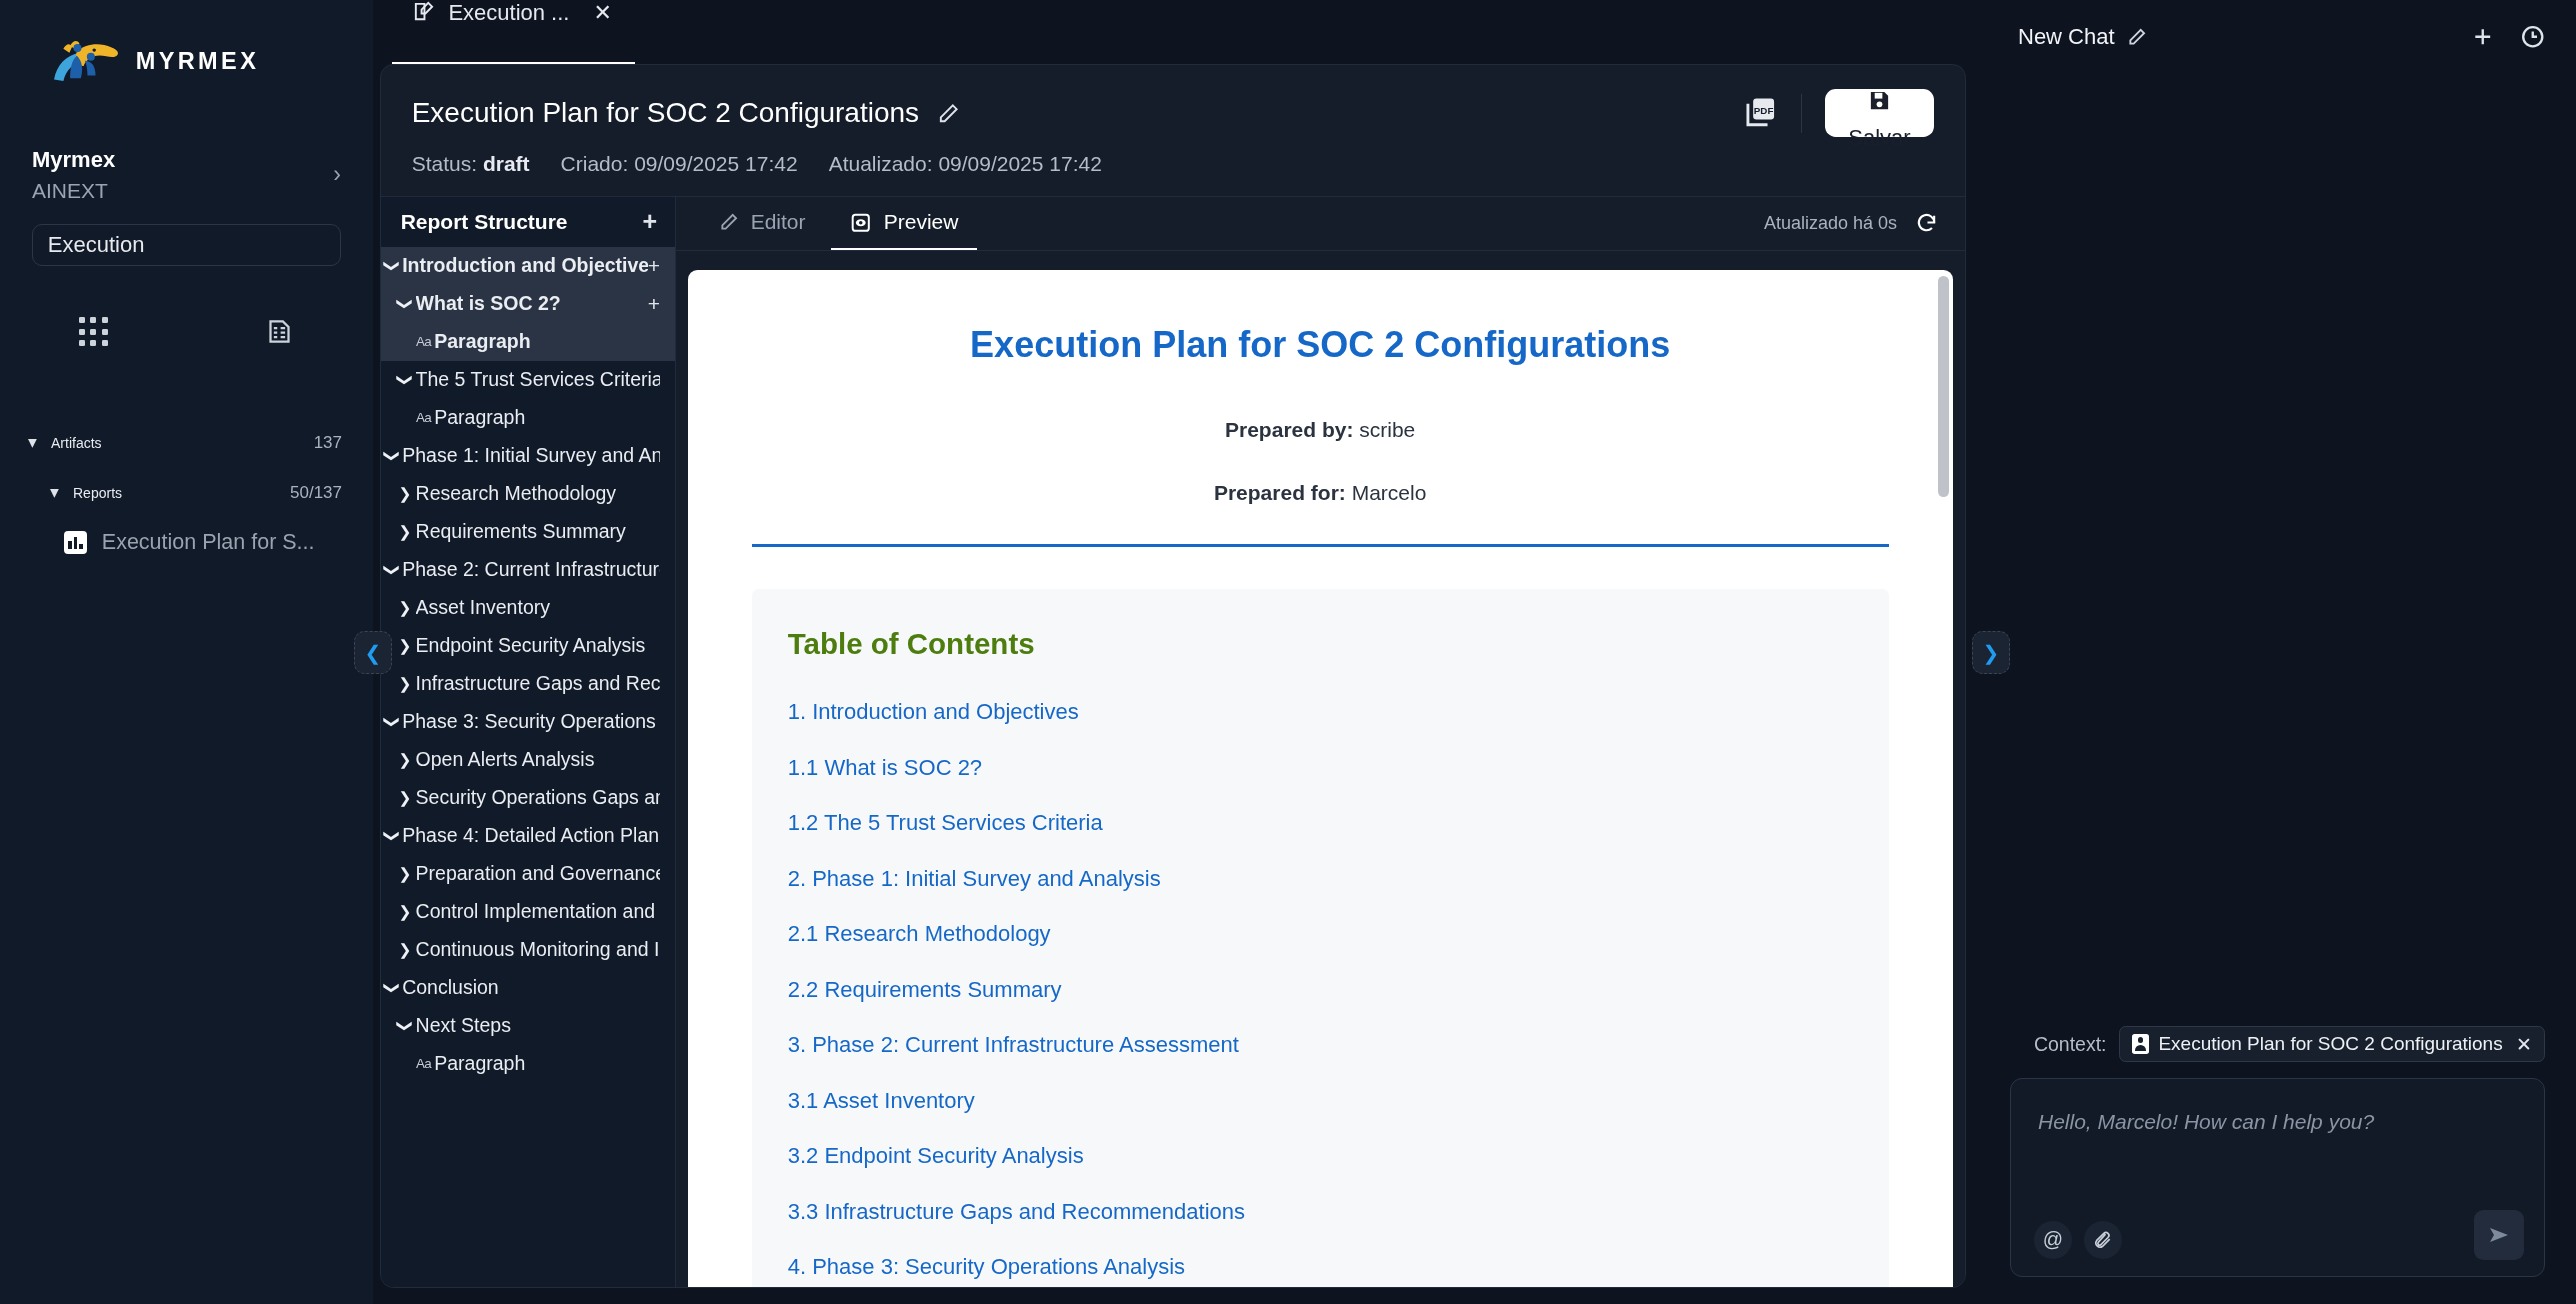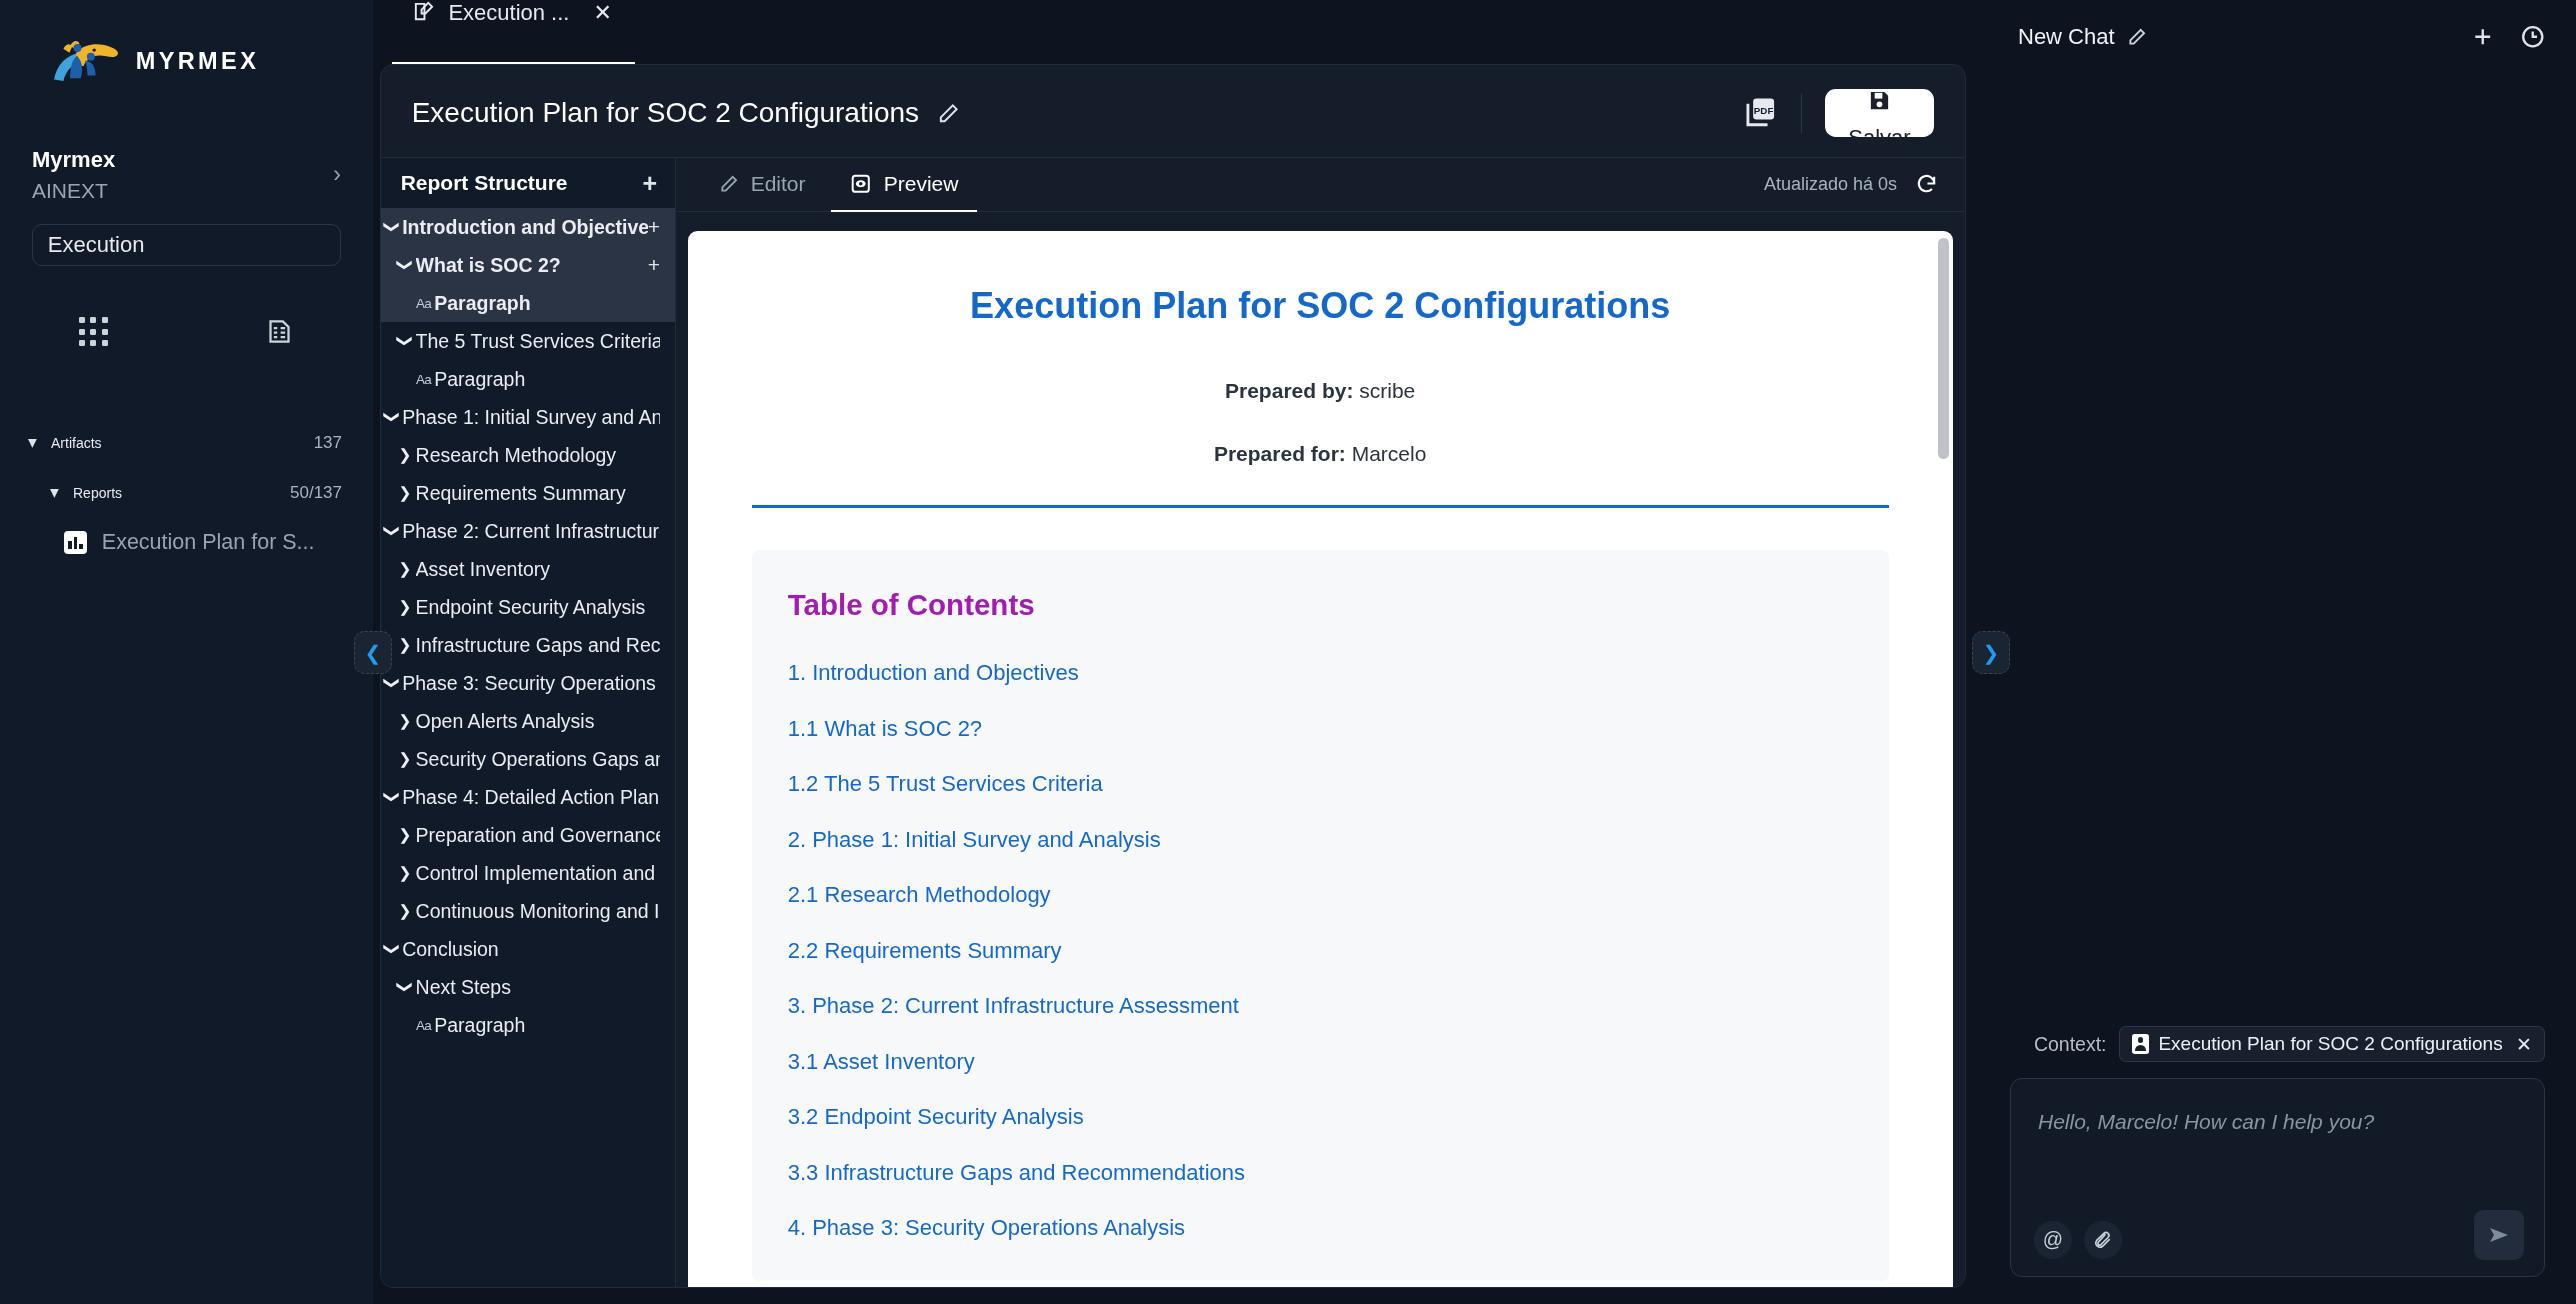--- a/index.html
+++ b/index.html
@@ -113,21 +113,21 @@
     flex: 1 1 auto; background: #ffffff; border-radius: 9.4px 9.4px 0 0; position: relative;
     overflow: hidden; display: flex; flex-direction: column;
   }
   .paper-inner { padding: 54px 0 0 0; }
   .rep-title { text-align: center; color: #1668c8; font-size: 36px; font-weight: 700; }
   .rep-by { text-align: center; margin-top: 52px; font-size: 21px; color: #2b3340; }
   .rep-by b { font-weight: 700; }
   .rep-for { text-align: center; margin-top: 39px; font-size: 21px; color: #2b3340; }
   .rep-rule { height: 3.4px; background: #1668c8; margin: 39px 64px 0 64px; }
   .toc-card { margin: 42px 64px 0 64px; background: #f7f8fa; border-radius: 6.7px; padding: 38px 36px 40px 36px; }
-  .toc-h { font-size: 29.5px; font-weight: 700; color: #a21caf; }
+  .toc-h { font-size: 29.5px; font-weight: 700; color: #4d7c0f; }
   .toc-link { font-size: 22px; color: #1668c8; margin-top: 29.5px; }
   .toc-link.first { margin-top: 38px; }
 
   .pv-scroll { position: absolute; top: 0; right: 4px; width: 10.7px; height: 100%; }
   .pv-thumb { position: absolute; top: 6.7px; left: 0; width: 10.7px; height: 221px; background: #bfc3c9; border-radius: 5.4px; }
 
   
   .handle {
     position: absolute; width: 38px; height: 43px; border: 1.3px dashed #3a4455; border-radius: 10.7px;
     background: #1a2433; display: flex; align-items: center; justify-content: center;
@@ -297,20 +297,34 @@
                 <svg width="23" height="23" viewBox="0 0 24 24" fill="#1a1f2b">
                   <path d="M3 3h14l4 4v14H3z"></path>
                   <rect x="7" y="4" width="8" height="6" fill="#fff"></rect>
                   <circle cx="12" cy="16" r="3" fill="#fff"></circle>
                 </svg>
               </span>
               <span>Salvar</span>
             </div>
           </div>
         </div>
+        <div class="doc-meta">
+          <span>
+            <span>Status:</span>
+            <b>draft</b>
+          </span>
+          <span>
+            <span>Criado:</span>
+            <span>09/09/2025 17:42</span>
+          </span>
+          <span>
+            <span>Atualizado:</span>
+            <span>09/09/2025 17:42</span>
+          </span>
+        </div>
       </div>
 
       <div class="doc-body">
 
         <div class="structure">
           <div class="structure-head">
             <span>Report Structure</span>
             <span class="plus">+</span>
           </div>
           <div class="s-list" id="structure-list">

